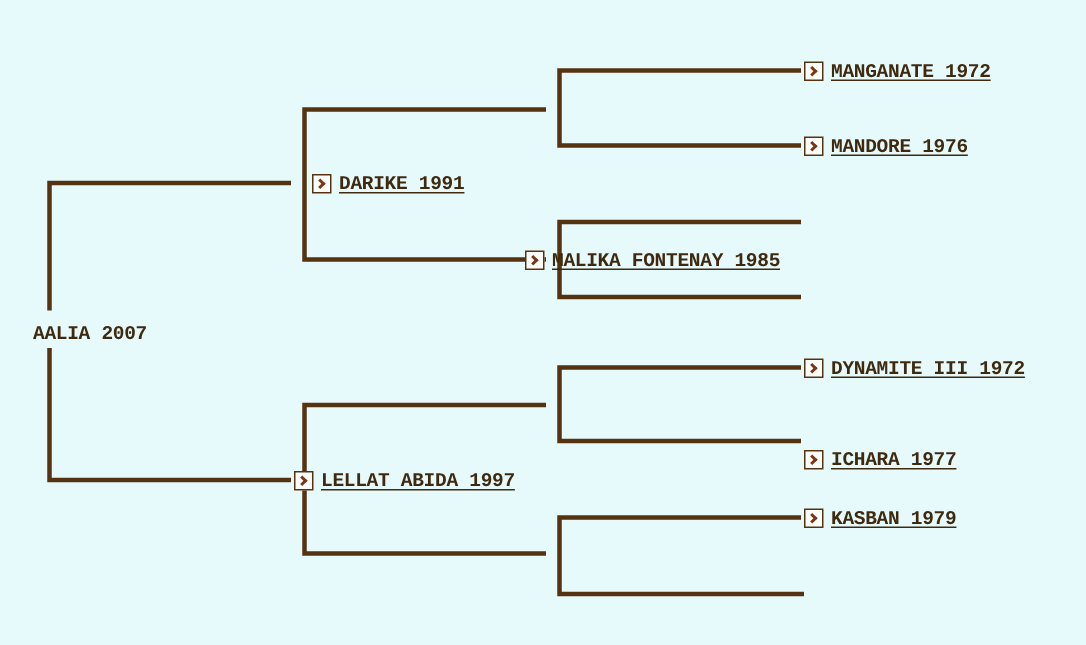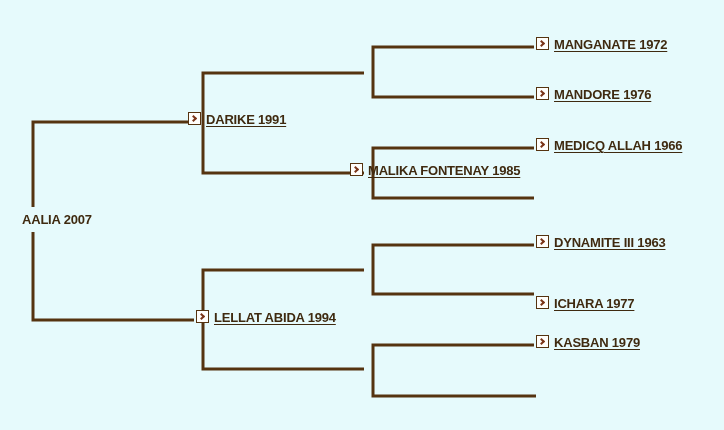--- a/index.html
+++ b/index.html
@@ -15,23 +15,23 @@
     width:724px;height:430px;
     background:var(--background);
     position:relative;
     overflow:hidden;
     font-family:"Liberation Sans",sans-serif;
   }
   .connectors{position:absolute;left:0;top:0;z-index:1;}
   .connectors polyline{fill:none;stroke:var(--line);stroke-width:3;}
   .node{
     position:absolute;
-    display:flex;align-items:flex-start;
+    display:flex;align-items:center;
     height:20px;gap:5px;
-    z-index:2;white-space:nowrap;
+    z-index:2;white-space:nowrap;font-family:Liberation Mono, monospace;
   }
   .icon{
     width:13px;height:13px;flex:0 0 auto;
     border:1px solid var(--line);
     background:var(--icon_bg);
     display:flex;align-items:center;justify-content:center;
     cursor:pointer;
   }
   .chev{
     display:block;width:5px;height:5px;
@@ -64,31 +64,31 @@
     <polyline points="534,47 373,47 373,97 534,97"></polyline>
     <polyline points="534,148 373,148 373,198 534,198"></polyline>
     <polyline points="534,245 373,245 373,294 534,294"></polyline>
     <polyline points="534,345 373,345 373,396 536,396"></polyline>
   </svg>
 
   <div class="node" style="left:22px;top:212px">
     <span class="label plain">AALIA 2007</span>
   </div>
 
-  <div class="node" style="left:188px;top:112px">
+  <div class="node" style="left:208px;top:112px">
     <span class="icon">
         <i class="chev"></i>
       </span>
     <a class="label">DARIKE 1991</a>
   </div>
   <div class="node" style="left:196px;top:310px">
     <span class="icon">
         <i class="chev"></i>
       </span>
-    <a class="label">LELLAT ABIDA 1994</a>
+    <a class="label">LELLAT ABIDA 1997</a>
   </div>
 
   <div class="node" style="left:350px;top:163px">
     <span class="icon">
         <i class="chev"></i>
       </span>
     <a class="label">MALIKA FONTENAY 1985</a>
   </div>
 
   <div class="node" style="left:536px;top:37px">
@@ -96,31 +96,25 @@
         <i class="chev"></i>
       </span>
     <a class="label">MANGANATE 1972</a>
   </div>
   <div class="node" style="left:536px;top:87px">
     <span class="icon">
         <i class="chev"></i>
       </span>
     <a class="label">MANDORE 1976</a>
   </div>
-  <div class="node" style="left:536px;top:138px">
-    <span class="icon">
-        <i class="chev"></i>
-      </span>
-    <a class="label">MEDICQ ALLAH 1966</a>
-  </div>
   <div class="node" style="left:536px;top:235px">
     <span class="icon">
         <i class="chev"></i>
       </span>
-    <a class="label">DYNAMITE III 1963</a>
+    <a class="label">DYNAMITE III 1972</a>
   </div>
   <div class="node" style="left:536px;top:296px">
     <span class="icon">
         <i class="chev"></i>
       </span>
     <a class="label">ICHARA 1977</a>
   </div>
   <div class="node" style="left:536px;top:335px">
     <span class="icon">
         <i class="chev"></i>

